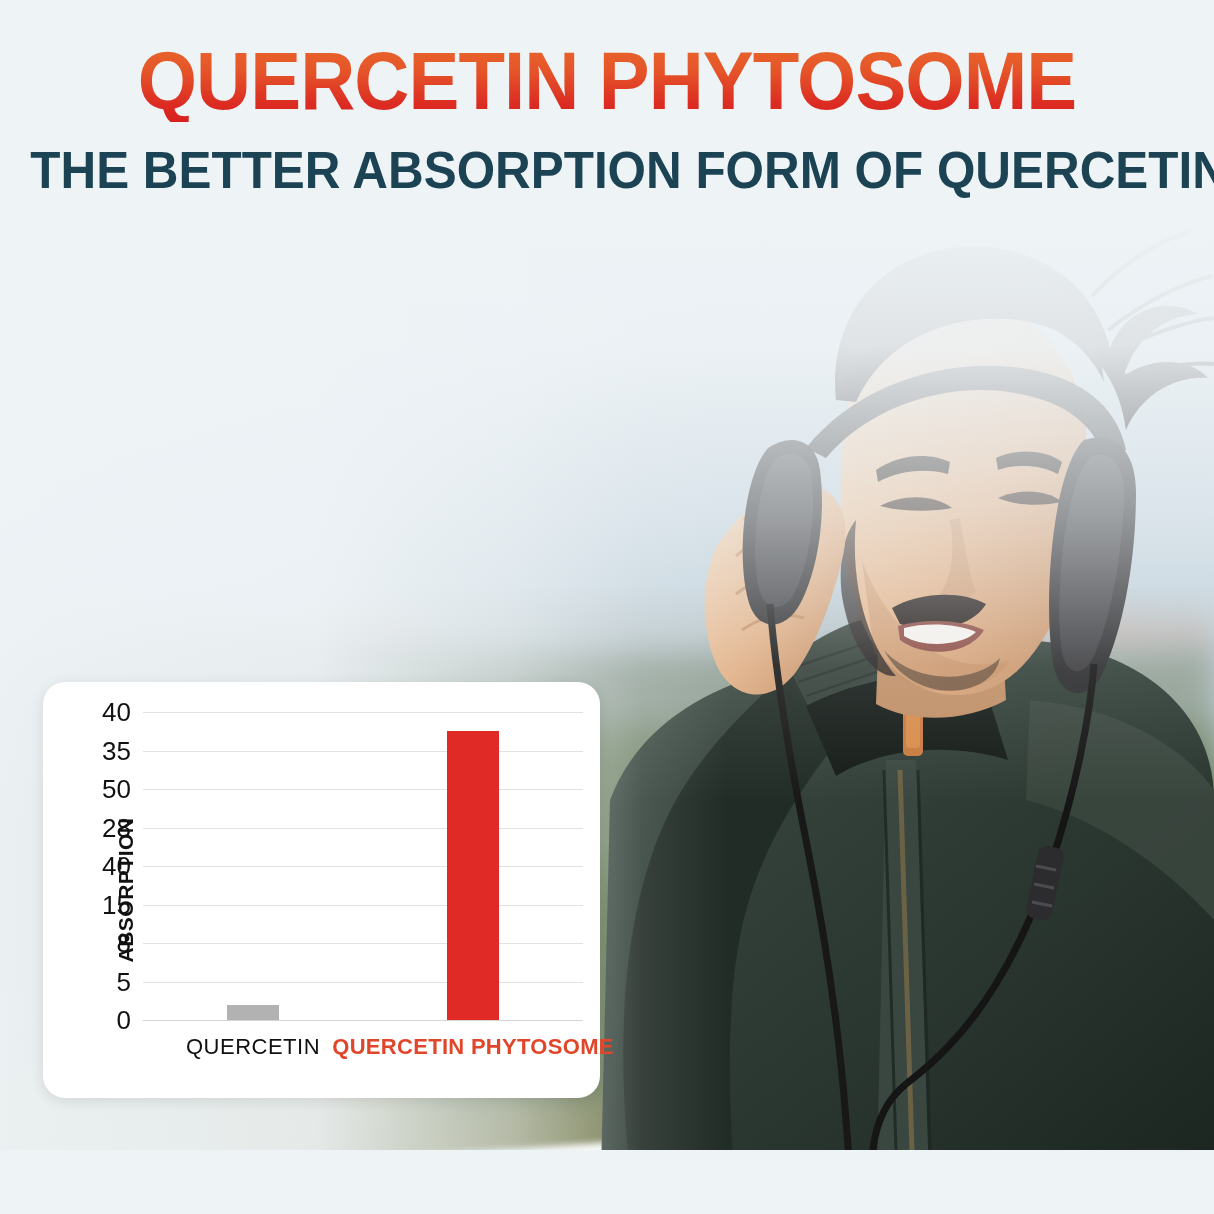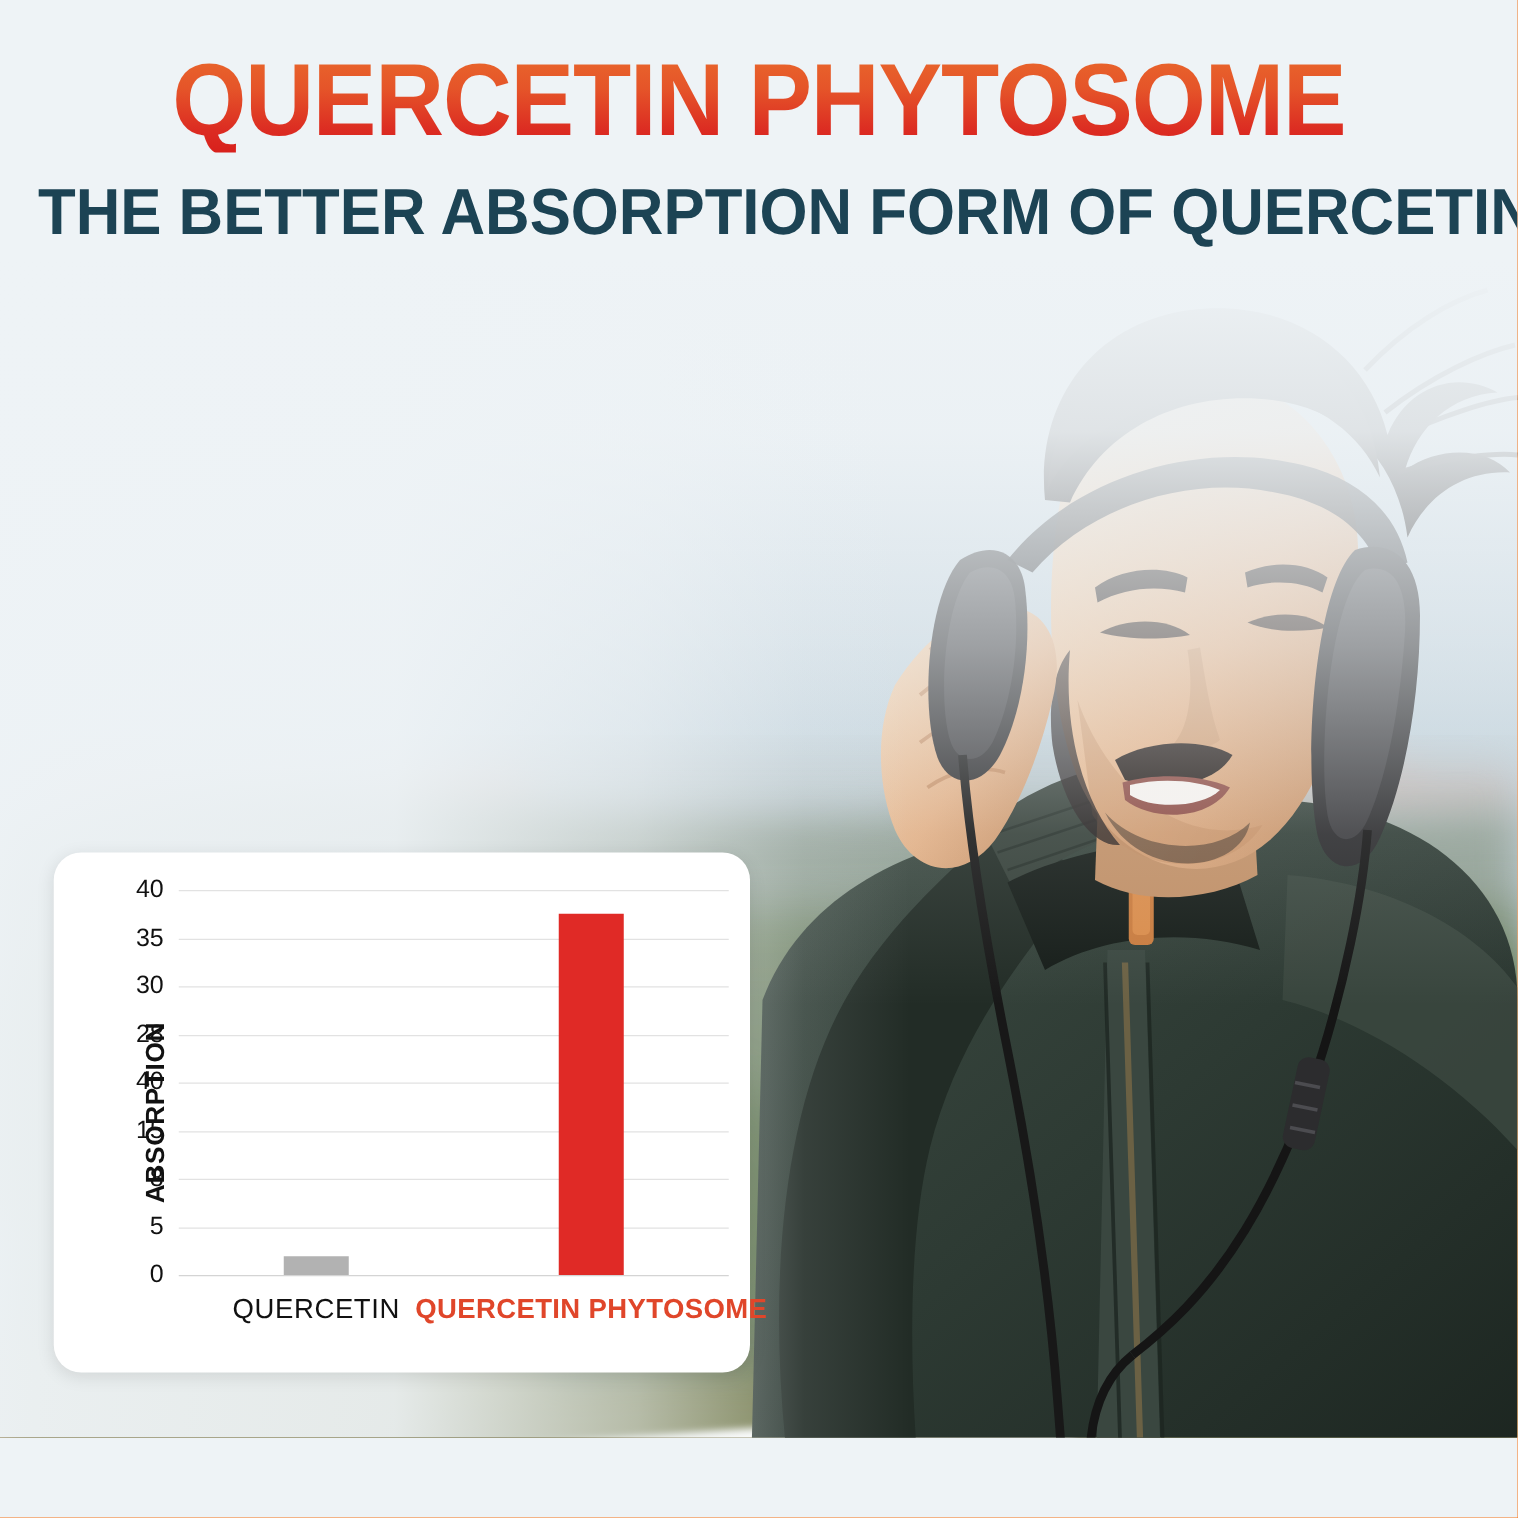--- a/index.html
+++ b/index.html
@@ -135,21 +135,21 @@
     height:1px;
     background:#e2e2e2;
   }
   .gridline.zero { background:#d4d4d4; }
 
   .tick-label {
     position:absolute;
     right:100%;
     margin-right:12px;
     transform:translateY(-50%);
-    font-size:20px;
+    font-size:26px;
     color:#111;
     font-family:"Liberation Sans", sans-serif;
     white-space:nowrap;
   }
 
   .bar {
     position:absolute;
     bottom:0;
   }
   .bar.gray { background:#b2b2b2; }
@@ -382,21 +382,21 @@
           <div class="gridline" style="top: 192.5px;">
             <span class="tick-label" style="top: 0px;">15</span>
           </div>
           <div class="gridline" style="top: 154px;">
             <span class="tick-label" style="top: 0px;">40</span>
           </div>
           <div class="gridline" style="top: 115.5px;">
             <span class="tick-label" style="top: 0px;">28</span>
           </div>
           <div class="gridline" style="top: 77px;">
-            <span class="tick-label" style="top: 0px;">30</span>
+            <span class="tick-label" style="top: 0px;">50</span>
           </div>
           <div class="gridline" style="top: 38.5px;">
             <span class="tick-label" style="top: 0px;">35</span>
           </div>
           <div class="gridline" style="top: 0px;">
             <span class="tick-label" style="top: 0px;">40</span>
           </div>
           <div class="bar gray" style="left: 84px; width: 52px; height: 15.4px; background: rgb(178, 178, 178);"></div>
           <div class="bar red" style="left: 304px; width: 52px; height: 288.75px; background: rgb(224, 42, 38);"></div>
         </div>

